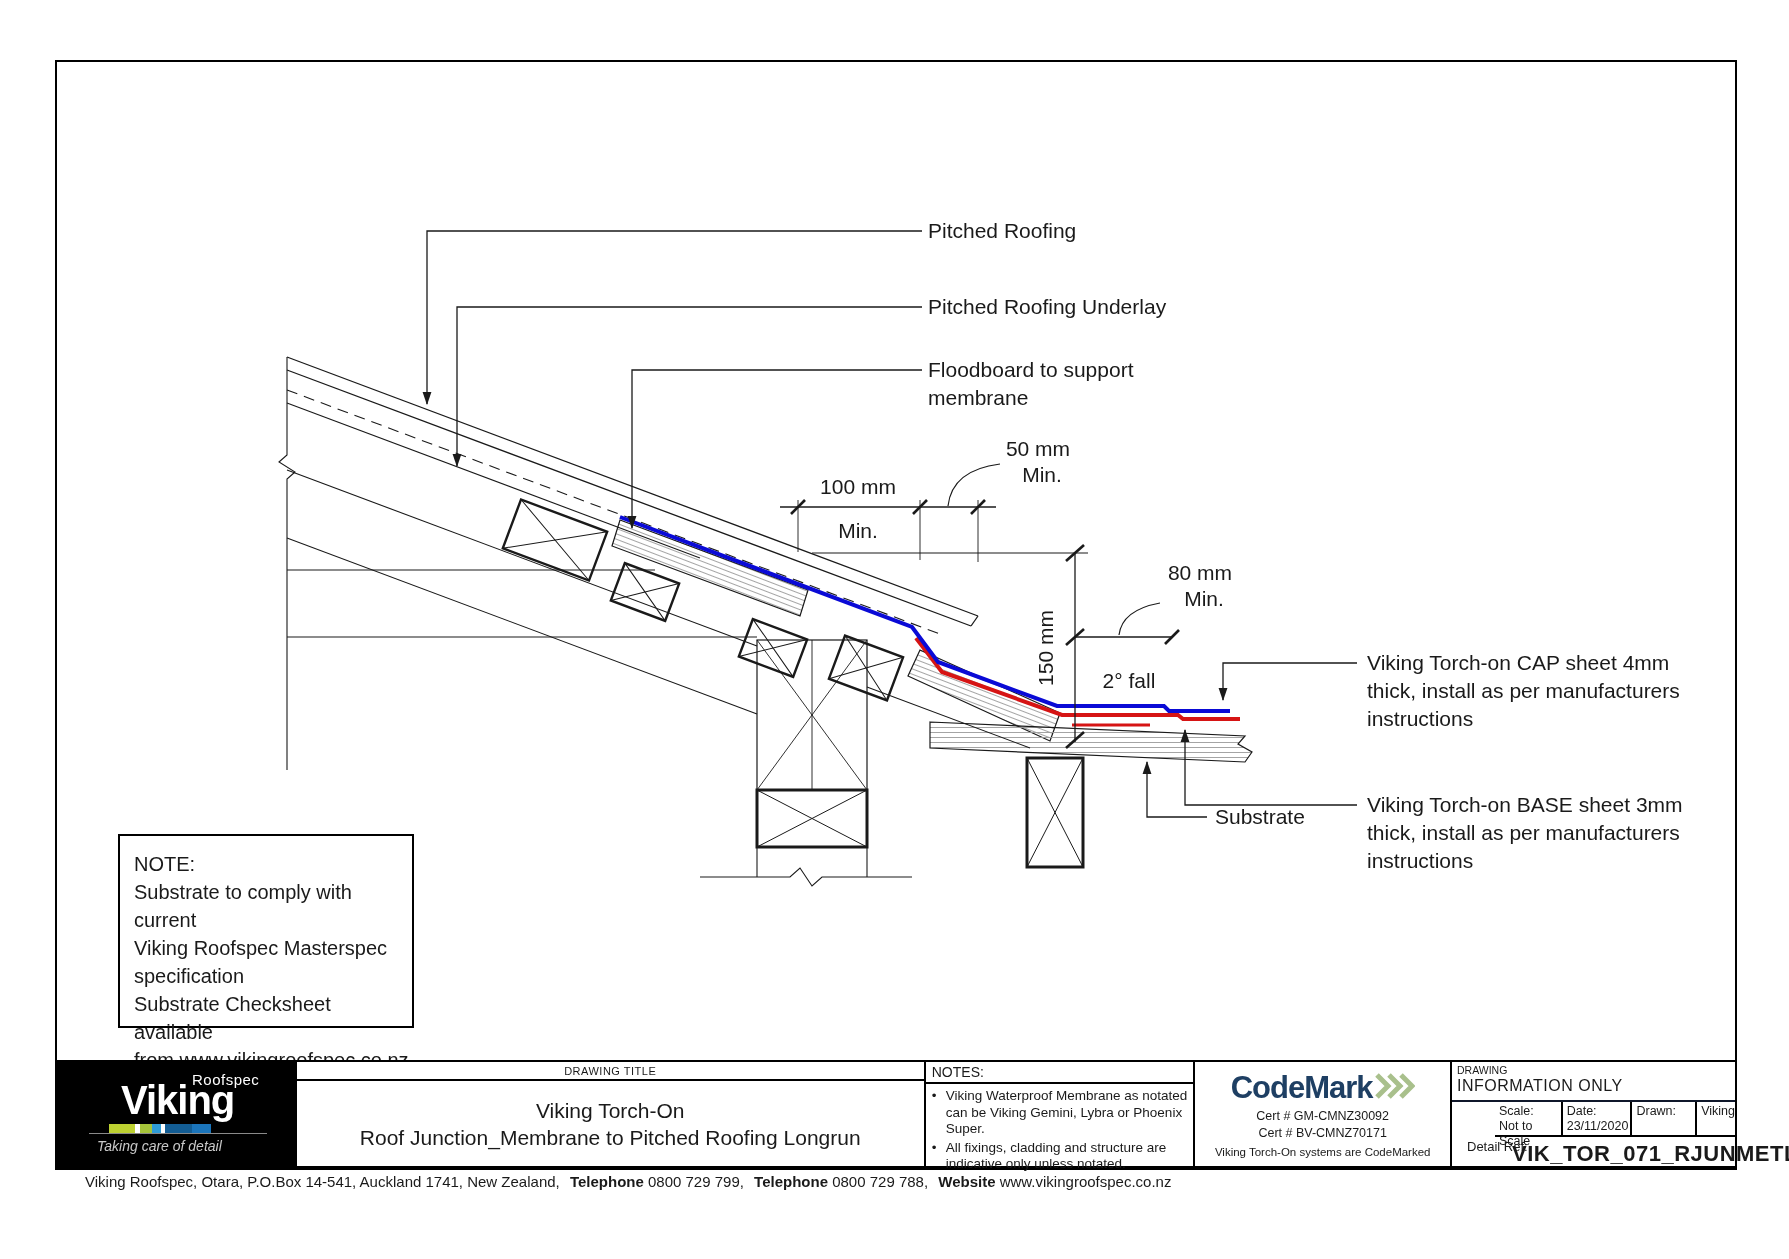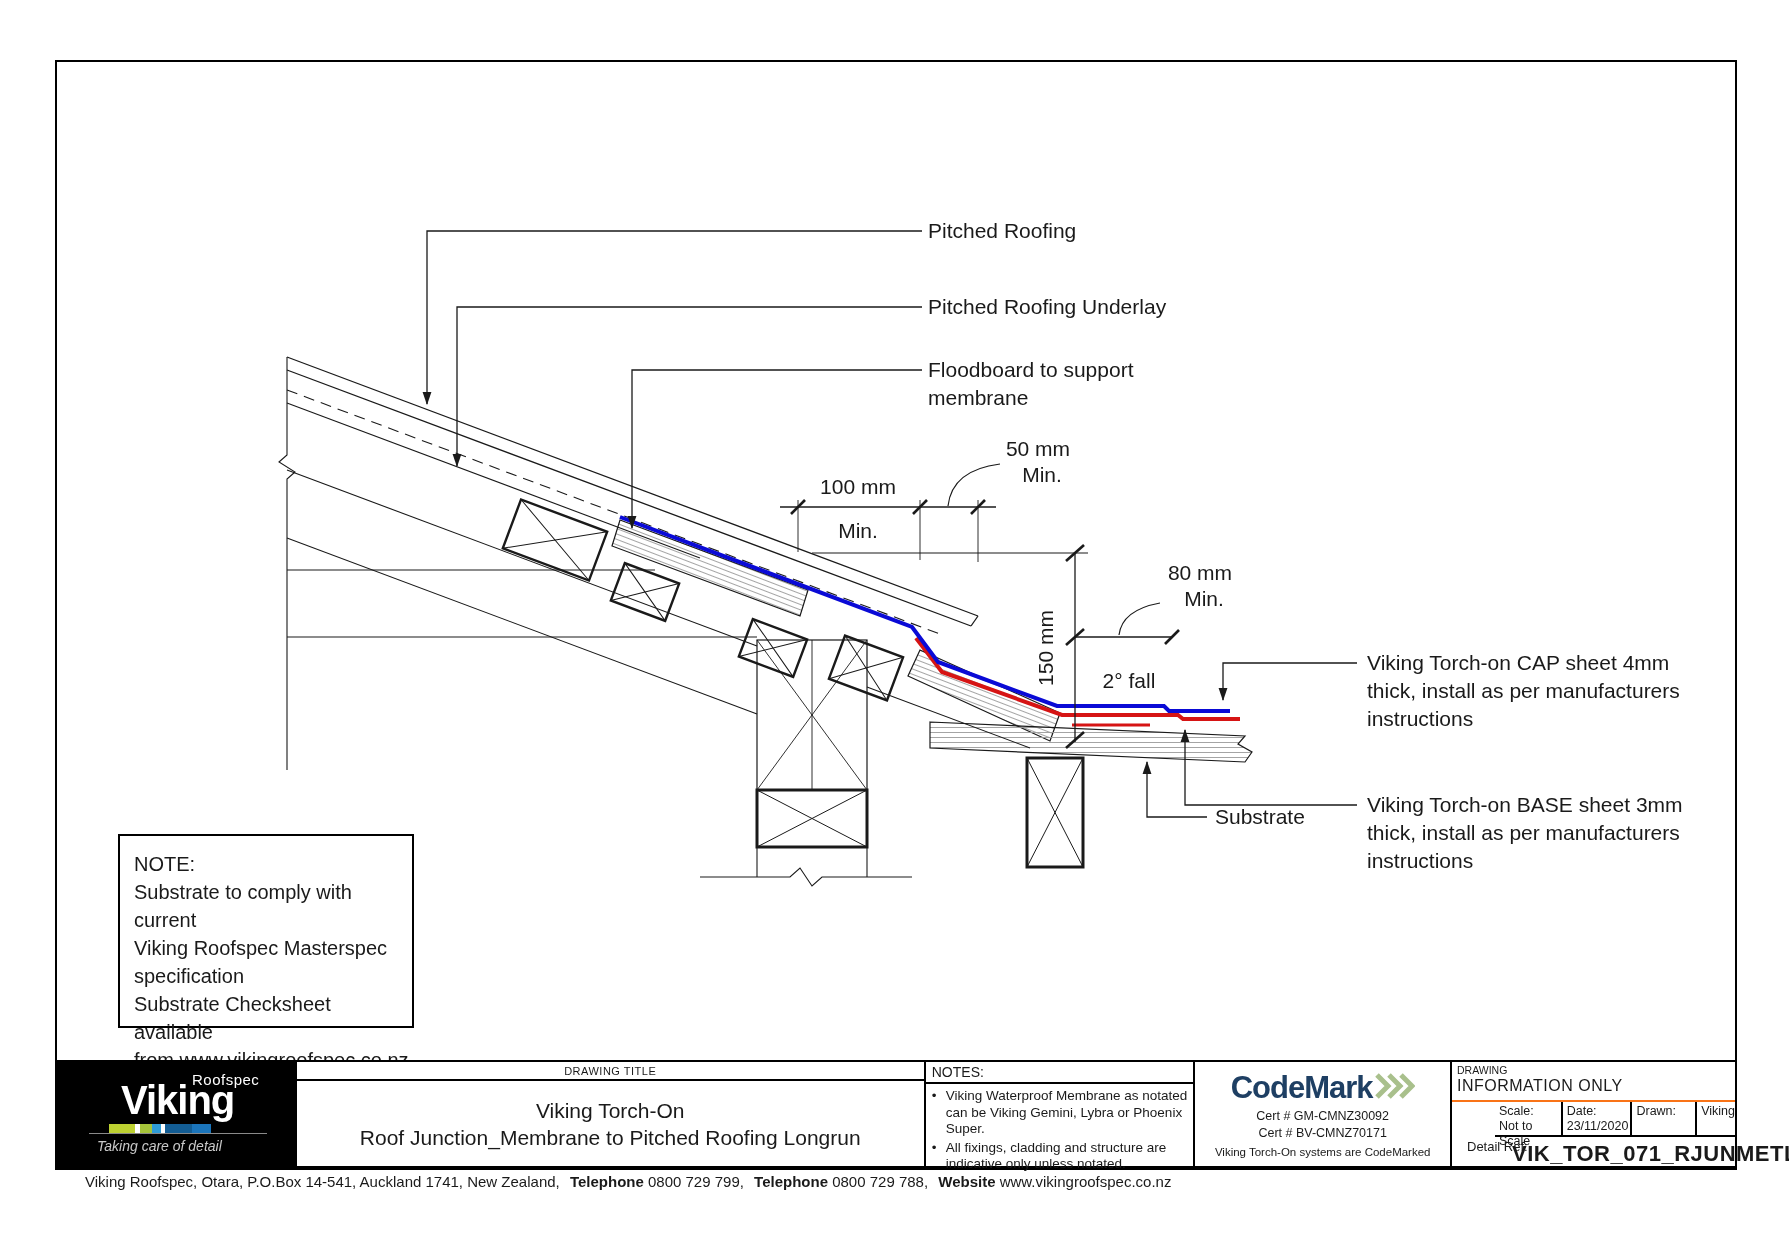--- a/index.html
+++ b/index.html
@@ -43,21 +43,21 @@
 
   
   .codemark-cell{width:257px;text-align:center;padding-top:8px;box-sizing:border-box;}
   .cm-brand{font-size:31px;font-weight:bold;color:#1e3f63;letter-spacing:-1px;display:inline-block;vertical-align:middle;}
   .cm-chev{display:inline-block;vertical-align:middle;margin-left:2px;}
   .cm-cert{font-size:12.5px;margin-top:3px;}
   .cm-tag{font-size:11.5px;margin-top:6px;}
 
   
   .info-cell{width:283px;display:flex;flex-direction:column;font-size:13px;}
-  .info-head{height:40px;border-bottom:2px solid #f97316;padding:2px 0 0 5px;box-sizing:border-box;}
+  .info-head{height:40px;border-bottom:2px solid #0f172a;padding:2px 0 0 5px;box-sizing:border-box;}
   .info-drawing{font-size:10.5px;}
   .info-only{font-size:16px;letter-spacing:.5px;margin-top:1px;}
   .info-mid{height:35px;display:flex;border-bottom:2px solid #000;box-sizing:border-box;margin-left:43px;}
   .im-col{box-sizing:border-box;border-right:2px solid #000;padding:2px 0 0 4px;font-size:12.5px;line-height:15px;}
   .im-col:last-child{border-right:none;}
   .info-detail{flex:1;position:relative;}
   .detail-label{position:absolute;left:15px;top:2px;font-size:13px;}
   .detail-value{position:absolute;left:60px;top:4px;font-size:22px;font-weight:bold;letter-spacing:.5px;}
 
   .footer{position:absolute;left:85px;top:1173px;font-size:15px;white-space:nowrap;}

